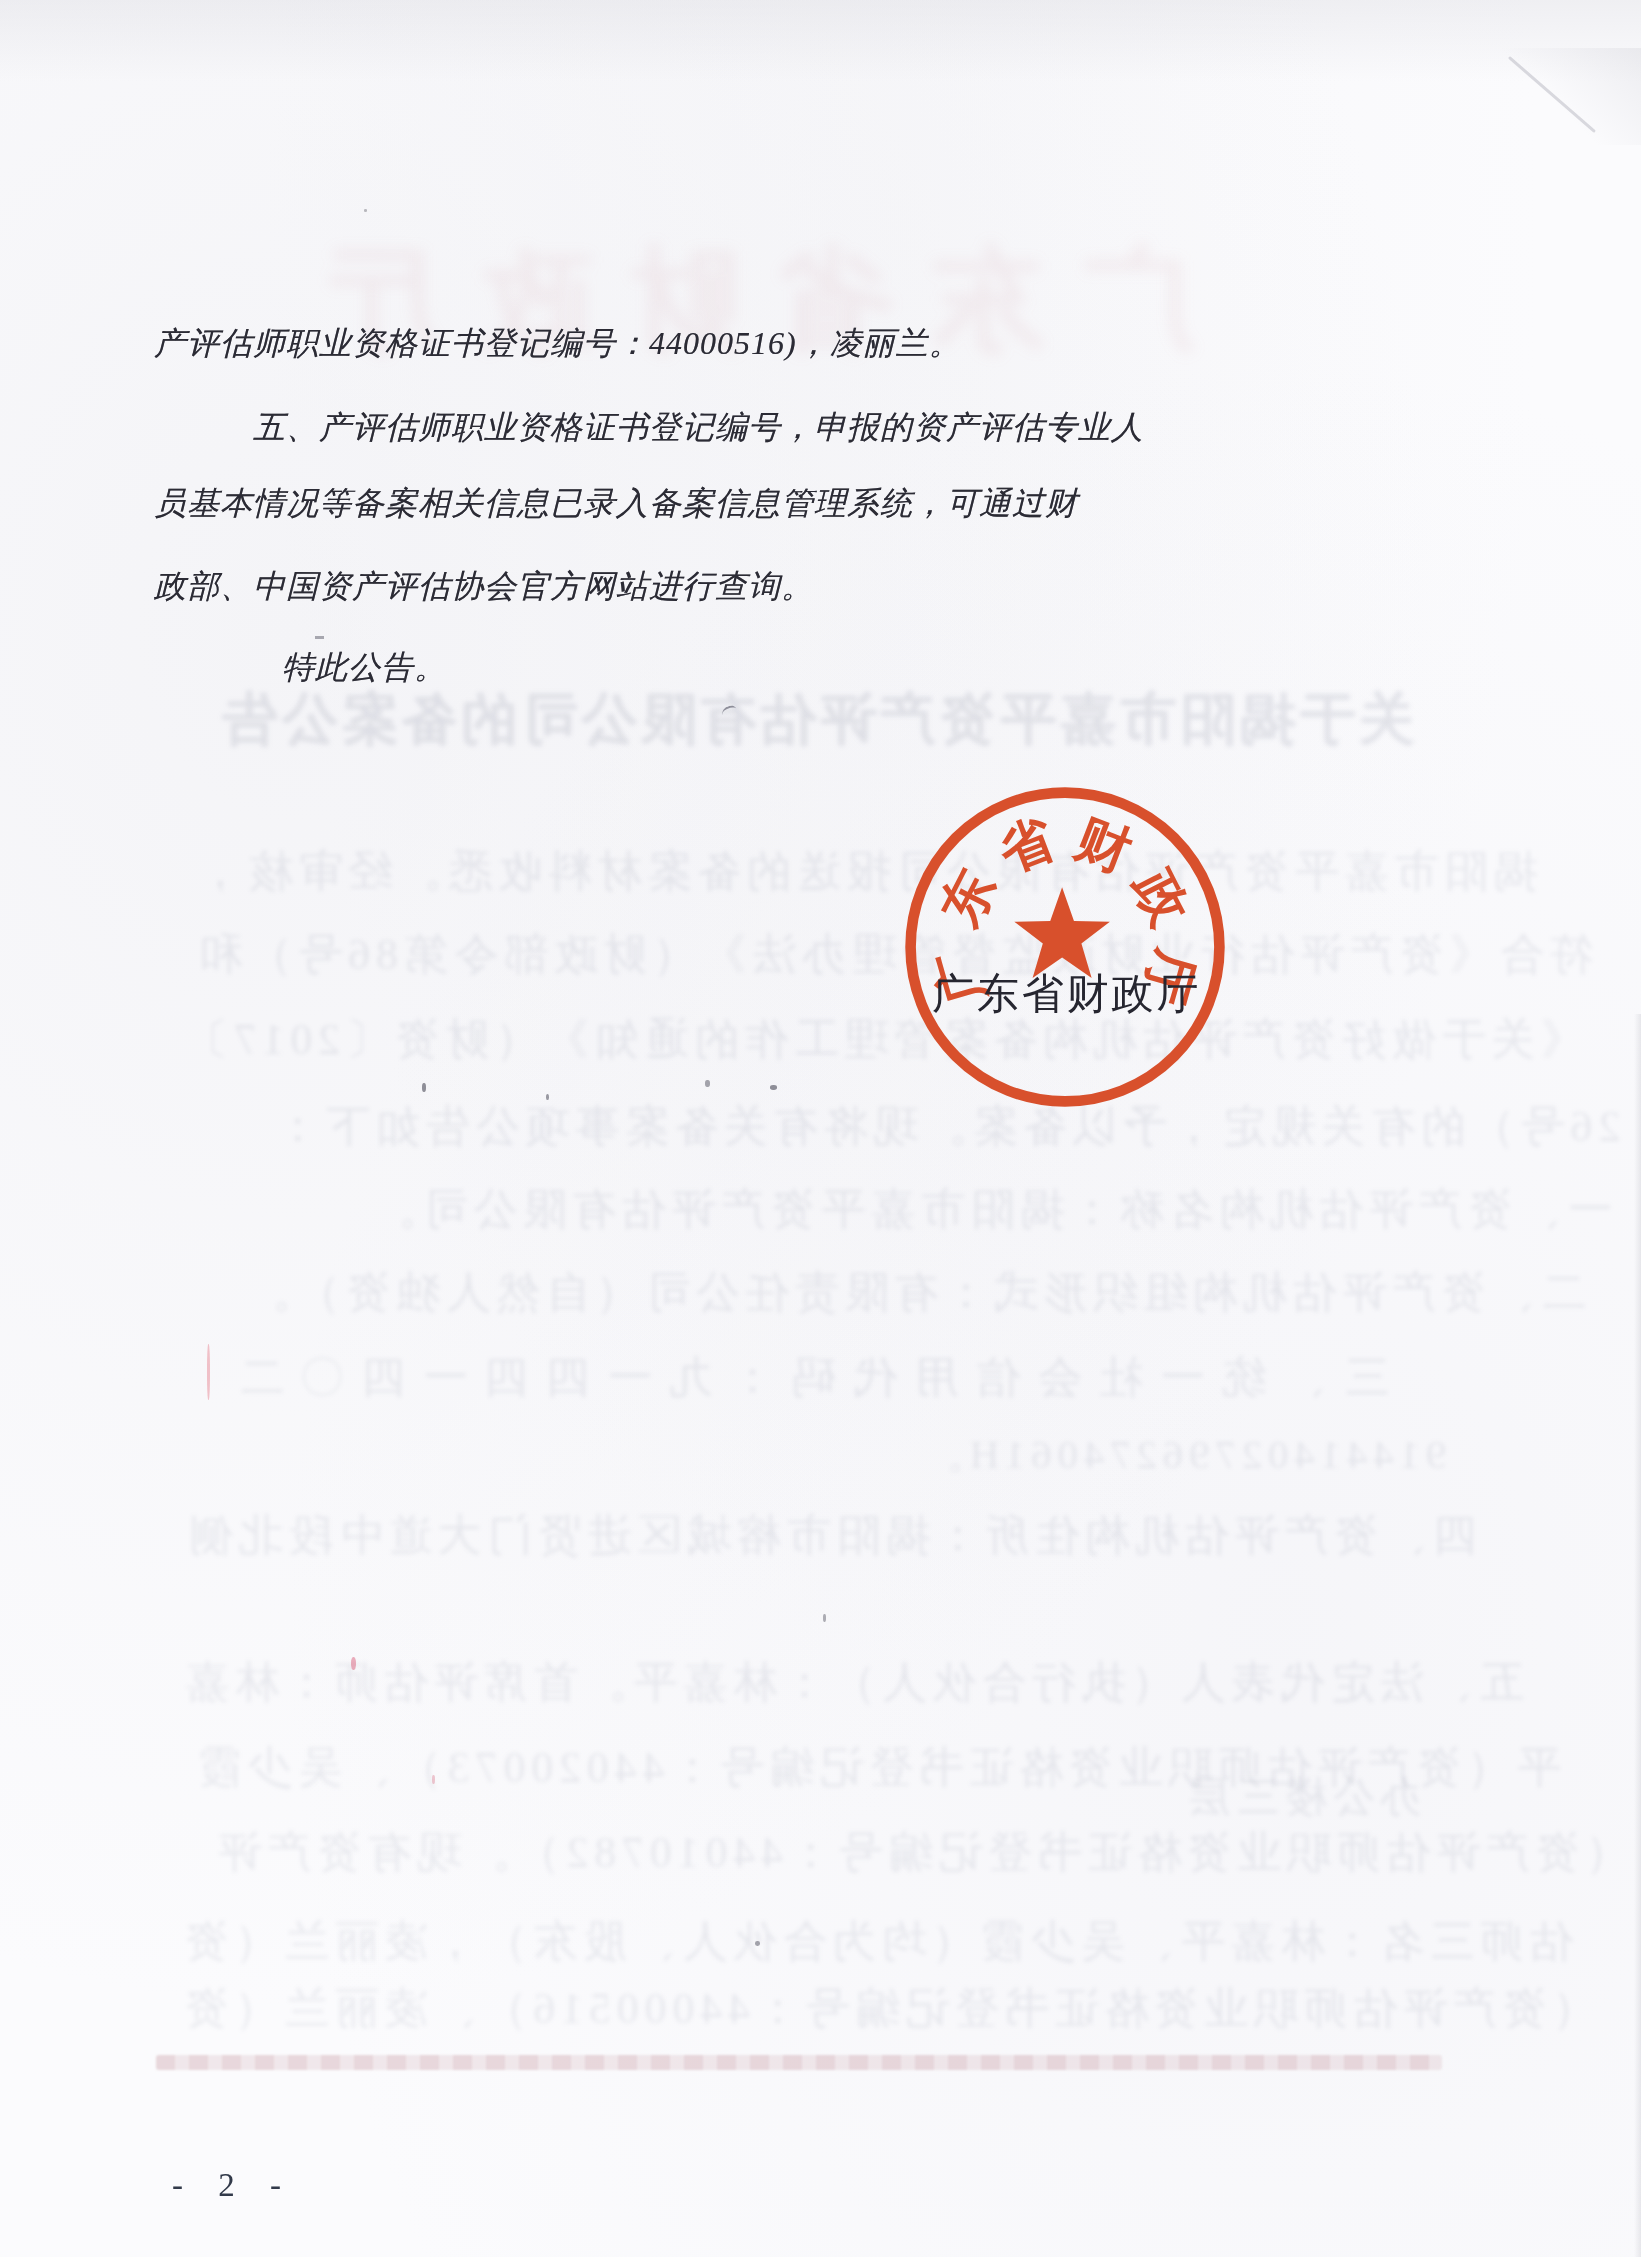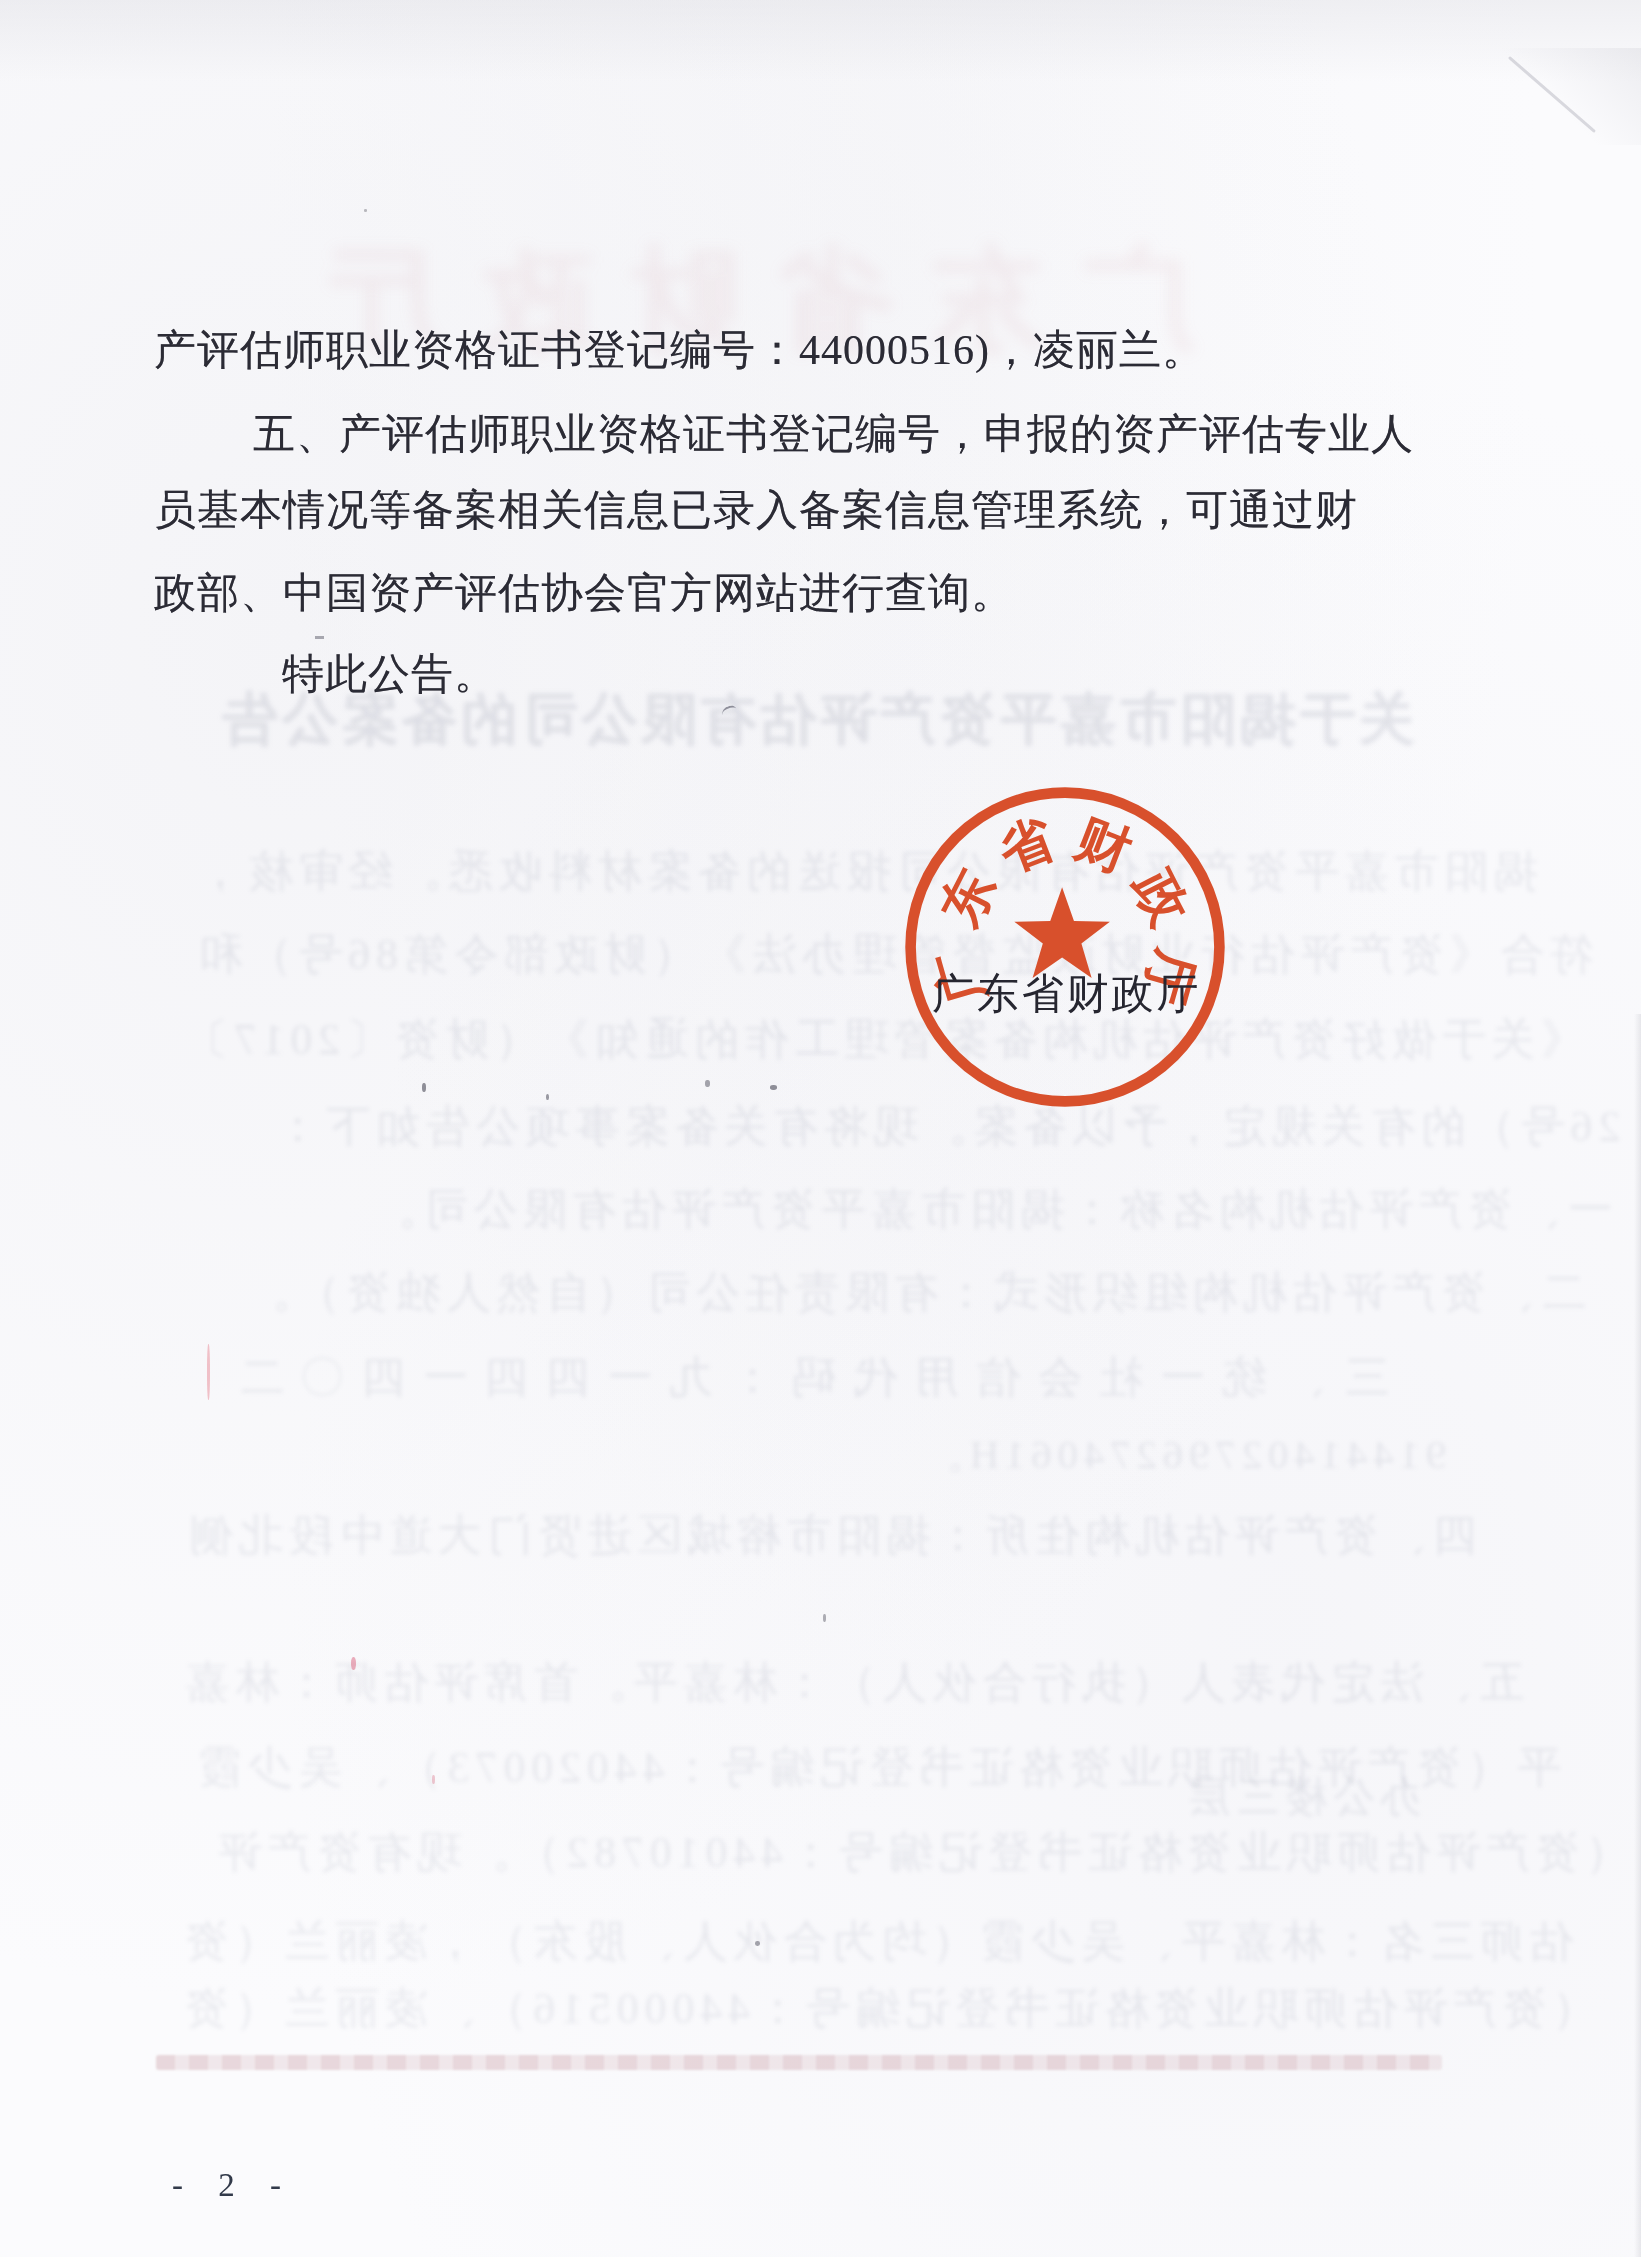--- a/index.html
+++ b/index.html
@@ -8,22 +8,23 @@
     font-family:"Liberation Serif","DejaVu Serif",serif;
     background:
       radial-gradient(ellipse at 18% 28%, rgba(231,231,236,.35), transparent 60%),
       radial-gradient(ellipse at 78% 72%, rgba(233,233,239,.30), transparent 55%),
       radial-gradient(ellipse at 55% 10%, rgba(236,236,240,.25), transparent 50%),
       #fbfbfd;
   }
   
   .body-line{
     position:absolute; white-space:nowrap;
-    font-size:42px; letter-spacing:1px; color:#2b2b35;
+    font-size:32px; letter-spacing:1px; color:#2b2b35;
     text-shadow:0 0 0.6px rgba(43,43,53,.55);
+    font-style:italic;
   }
   
   .issuer{position:absolute; white-space:nowrap; font-size:42px; letter-spacing:2.9px; color:#262630;}
   .issue-date{position:absolute; white-space:nowrap; font-size:41px; letter-spacing:1px; word-spacing:7.7px; color:#262630;}
   .page-number{position:absolute; font-size:33px; letter-spacing:13.5px; color:#323a4a;}
   
   .ghost{
     position:absolute; white-space:nowrap; transform:scaleX(-1);
     color:rgba(95,100,130,0.11); filter:blur(2.1px);
     letter-spacing:5.8px; font-size:44px;

